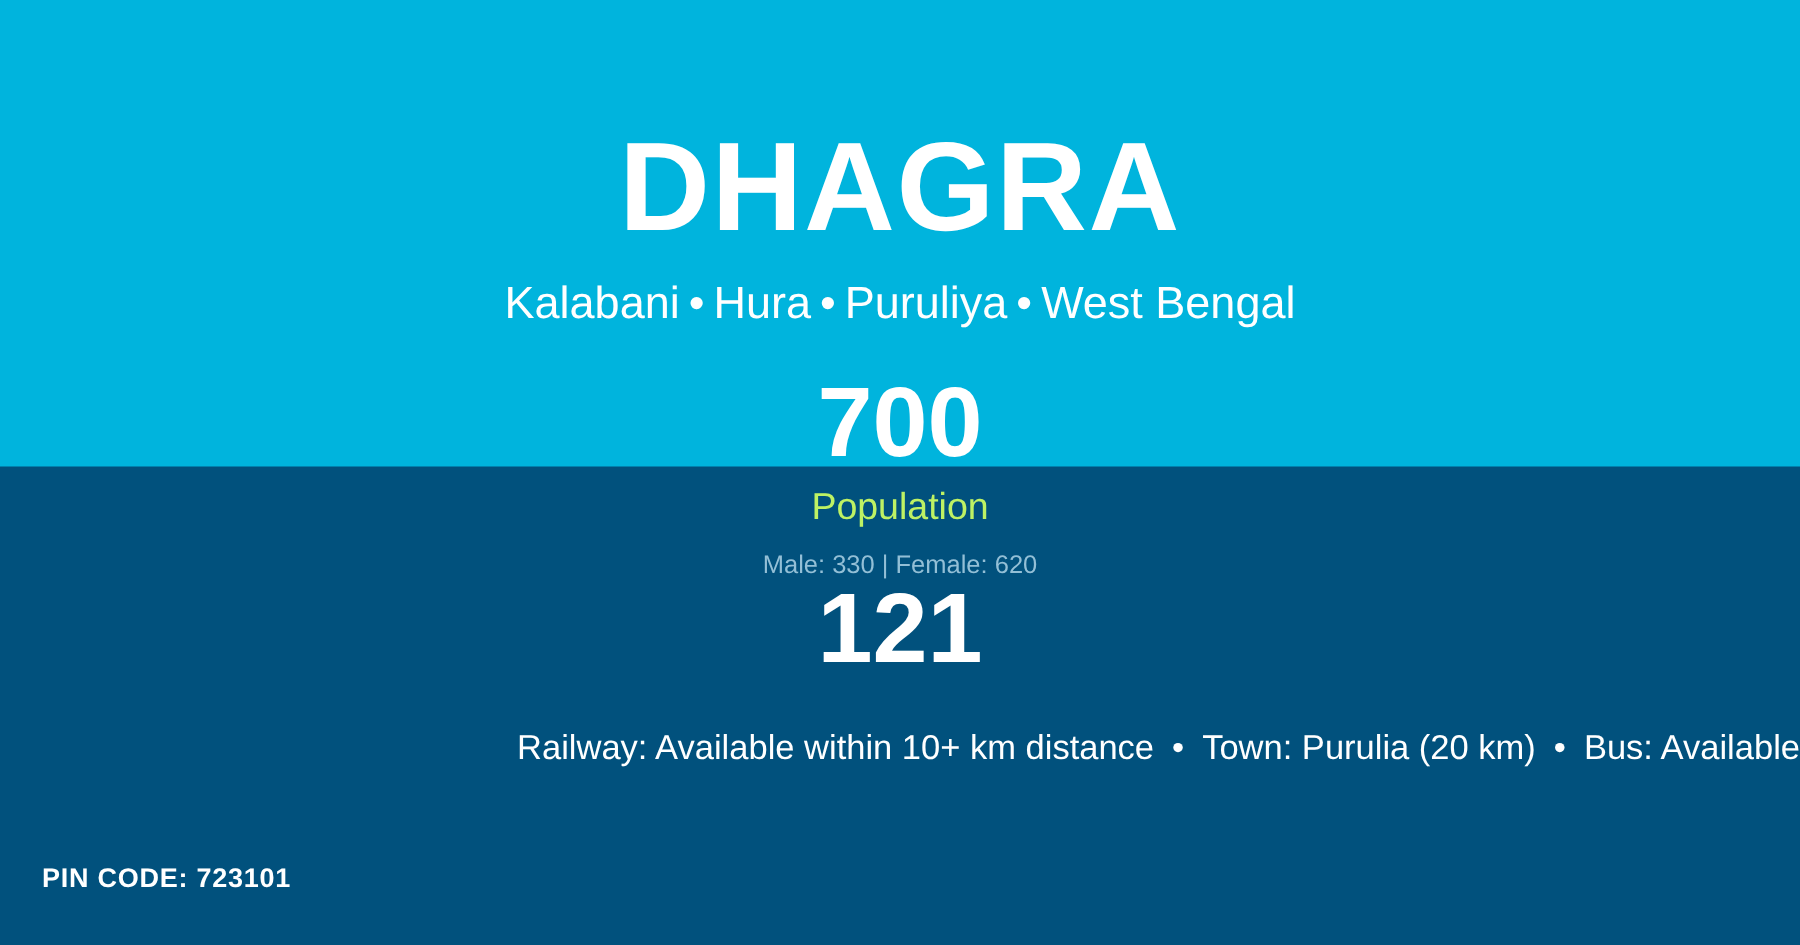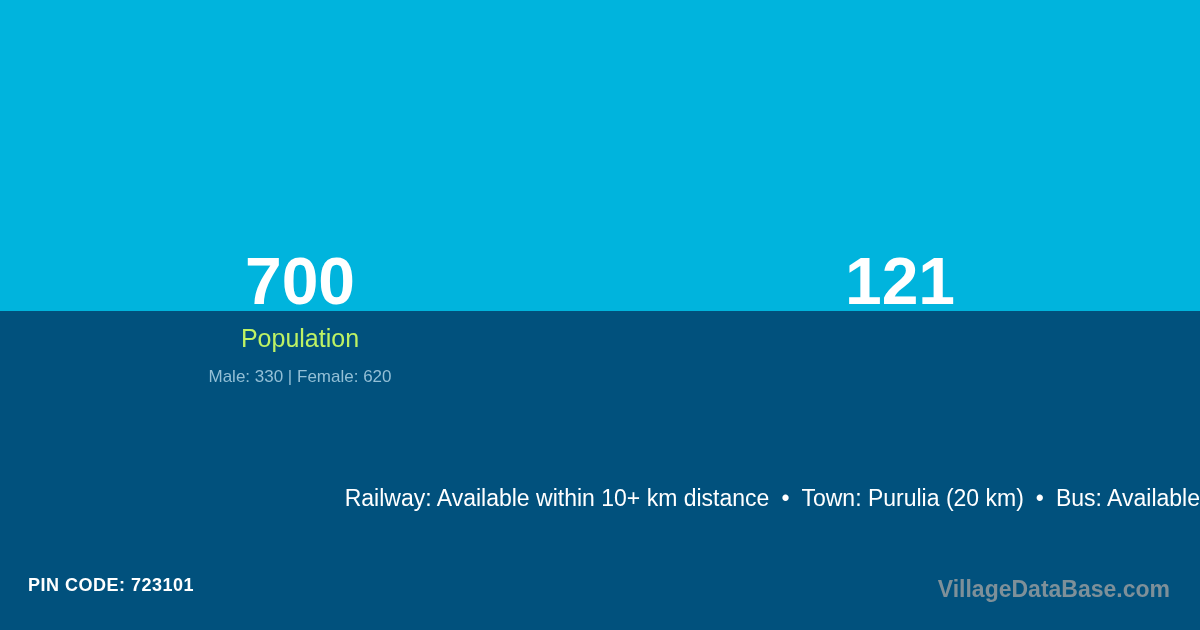--- a/index.html
+++ b/index.html
@@ -61,21 +61,21 @@
     padding: 0 6px;
   }
 
   
   .stats {
     position: absolute;
     left: 0;
     top: 248px;
     width: 1200px;
     display: flex;
-    flex-direction: row;
+    flex-direction: column;
   }
   .stat {
     flex: 1 1 0;
     text-align: center;
   }
   .stat-value {
     font-size: 66px;
     font-weight: bold;
     line-height: 1;
     color: #ffffff;
@@ -139,20 +139,26 @@
     color: #7e9099;
   }
 </style>
 </head>
 <body>
 
 <div class="card">
 
   <div class="band-top"></div>
 
+  <div class="header">
+    <h1 class="village-title">DHAGRA</h1>
+    <div class="village-subtitle">
+      <span>Kalabani</span><span class="sep">•</span><span>Hura</span><span class="sep">•</span><span>Puruliya</span><span class="sep">•</span><span>West Bengal</span>
+    </div>
+  </div>
 
   <div class="stats">
 
     <div class="stat">
       <div class="stat-value">700</div>
       <div class="stat-label">Population</div>
       <div class="stat-sub">Male: 330 | Female: 620</div>
     </div>
 
     <div class="stat">
@@ -161,16 +167,15 @@
 
 
   </div>
 
   <div class="infra">
     <span>Railway: Available within 10+ km distance</span><span class="sep">•</span><span>Town: Purulia (20 km)</span><span class="sep">•</span><span>Bus: Available</span>
   </div>
 
   <div class="footer">
     <div class="pin-code">PIN CODE: 723101</div>
-    <div class="brand">VillageDataBase.com</div>
   </div>
 
 </div>
 
 </body></html>

